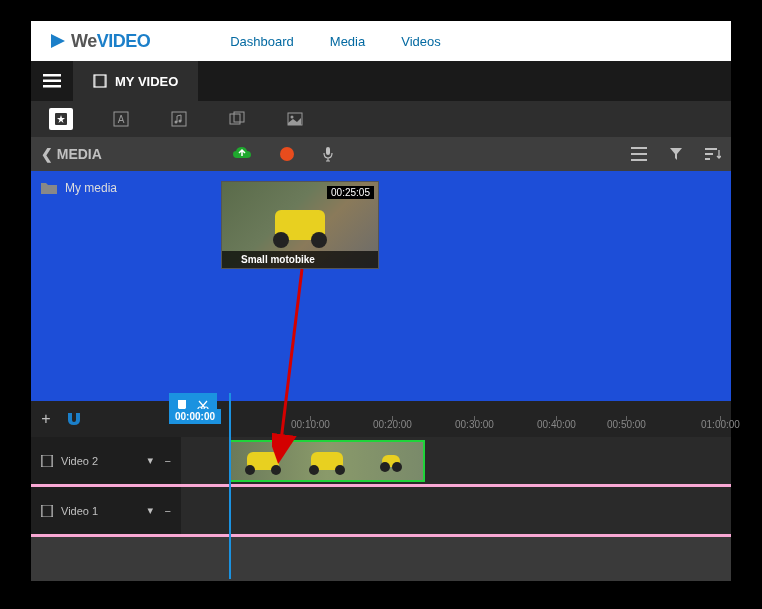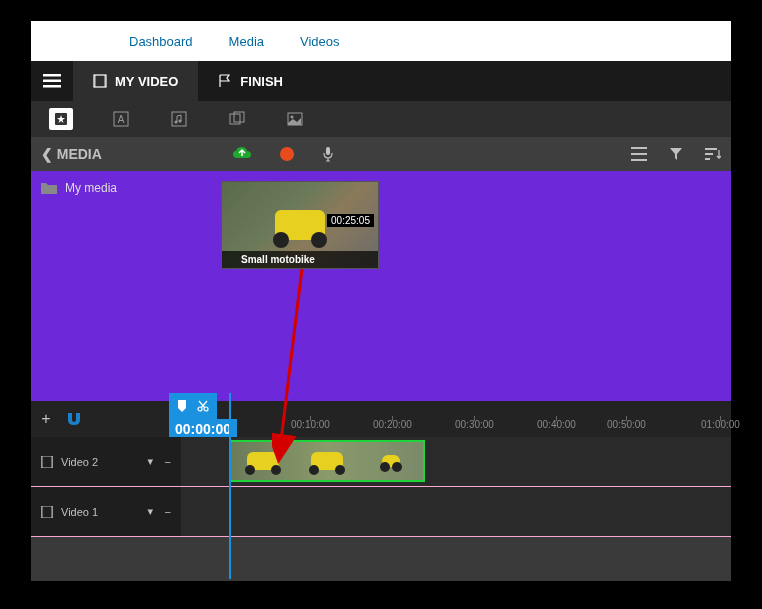--- a/index.html
+++ b/index.html
@@ -30,66 +30,75 @@
 .mediabar { background: #3e3e3e; height: 34px; display: flex; align-items: center; padding: 0 10px; }
 .back-media { color: #c0c0c0; font-size: 14px; font-weight: bold; display: flex; align-items: center; gap: 4px; cursor: pointer; }
 .mediabar-icons { margin-left: 130px; display: flex; gap: 28px; align-items: center; }
 .cloud-icon { color: #1fa82e; cursor: pointer; }
 .rec-icon { width: 14px; height: 14px; background: #e84c1d; border-radius: 50%; cursor: pointer; }
 .mic-icon { color: #c0c0c0; cursor: pointer; }
 .mediabar-right { margin-left: auto; display: flex; gap: 22px; color: #c0c0c0; }
 .mediabar-right span { cursor: pointer; }
 
 
-.media-panel { background: #6d28d9; height: 230px; display: flex; }
+.media-panel { background: #1d4ed8; height: 230px; display: flex; }
 .media-sidebar { width: 180px; padding: 10px; }
 .folder-item { display: flex; align-items: center; gap: 8px; color: #ddd; font-size: 12px; cursor: pointer; }
 .media-content { flex: 1; padding: 10px; position: relative; }
 .media-thumb { width: 158px; height: 88px; border: 1px solid #555; position: relative; background: linear-gradient(135deg, #5a6b4a 0%, #6b7a5a 40%, #8a7a5a 60%, #6b6b6b 100%); cursor: grab; }
-.thumb-duration { position: absolute; top: 4px; right: 4px; background: #000; color: #fff; font-size: 10px; padding: 1px 4px; margin-top: 28px; }
+.thumb-duration { position: absolute; top: 4px; right: 4px; background: #000; color: #fff; font-size: 10px; padding: 1px 4px; }
 .thumb-title { position: absolute; bottom: 0; left: 0; right: 0; background: rgba(0,0,0,0.7); color: #fff; font-size: 10px; padding: 3px 19px; font-weight: bold; }
 .thumb-img { position: absolute; inset: 0; display: flex; align-items: center; justify-content: center; }
 .bike { width: 50px; height: 30px; background: #e8d020; border-radius: 6px; position: relative; }
 .bike::before, .bike::after { content: ''; position: absolute; width: 16px; height: 16px; background: #222; border-radius: 50%; bottom: -8px; }
 .bike::before { left: -2px; }
 .bike::after { right: -2px; }
 
 
 .timeline-header { background: #232323; height: 36px; display: flex; align-items: center; position: relative; }
 .tl-add { width: 30px; display: flex; align-items: center; justify-content: center; color: #c0c0c0; cursor: pointer; font-size: 16px; }
 .tl-magnet { color: #1b7fc9; cursor: pointer; margin-left: 4px; font-size: 16px; }
 .playhead-box { position: absolute; left: 138px; top: -8px; background: #1b92e0; color: #fff; font-size: 11px; padding: 4px 8px; display: flex; align-items: center; gap: 8px; height: 26px; }
 .playhead-box .ph-icons { display: flex; gap: 10px; font-size: 12px; }
-.playhead-time { position: absolute; left: 138px; top: 18px; background: #1b92e0; color: #fff; font-size: 14px; padding: 2px 6px; font-weight: bold; }
+.playhead-time { position: absolute; left: 138px; top: 8px; background: #1b92e0; color: #fff; font-size: 10px; padding: 2px 6px; font-weight: bold; }
 .ruler { position: absolute; left: 198px; right: 0; top: 18px; height: 16px; display: flex; color: #888; font-size: 10px; }
 .ruler-tick { position: absolute; top: 0; }
 .ruler-tick::before { content: ''; position: absolute; left: 50%; top: -3px; width: 1px; height: 5px; background: #666; }
 
 
-.track { background: #2a2a2a; height: 50px; display: flex; align-items: center; border-bottom: 1px solid #f9a8d4; }
+.track { background: #2a2a2a; height: 50px; display: flex; align-items: center; border-bottom: 3px solid #f9a8d4; }
 .track-head { width: 150px; background: #1e1e1e; height: 100%; display: flex; align-items: center; padding: 0 10px; color: #c0c0c0; font-size: 11px; gap: 8px; position: relative; }
 .track-head .caret { position: absolute; right: 10px; cursor: pointer; }
 .track-head .mute { position: absolute; right: 28px; cursor: pointer; }
 .track-body { flex: 1; position: relative; height: 100%; background: #2a2a2a; }
 .clip { position: absolute; left: 48px; top: 3px; width: 196px; height: 42px; border: 2px solid #1fd43a; background: linear-gradient(90deg, #6b7a5a 0%, #8a9a6a 50%, #7a8a6a 100%); display: flex; overflow: hidden; }
 .clip-frame { flex: 1; position: relative; display: flex; align-items: center; justify-content: center; }
 .clip-frame .bike { width: 32px; height: 18px; }
 .clip-frame .bike::before, .clip-frame .bike::after { width: 10px; height: 10px; bottom: -5px; }
 .playhead-line { position: absolute; left: 198px; top: 372px; width: 2px; height: 186px; background: #1b92e0; z-index: 5; }
 
 
 .arrow { position: absolute; left: 272px; top: 264px; width: 40px; height: 200px; z-index: 10; pointer-events: none; }
 
 svg { display: block; }
 </style>
 </head>
 <body>
 
 <div class="app">
   <div class="header">
+    <div class="logo">
+      <span class="logo-icon">
+        <svg width="18" height="18" viewBox="0 0 18 18">
+            <path d="M2 2 L16 9 L2 16 Z" fill="#1b7fc9"></path>
+          </svg>
+      </span>
+      <span class="we">We</span>
+        <span class="video">VIDEO</span>
+    </div>
     <div class="header-nav">
       <span class="header-nav-item">Dashboard</span>
       <span class="header-nav-item">Media</span>
       <span class="header-nav-item">Videos</span>
     </div>
   </div>
 
   <div class="tabbar">
     <div class="menu-btn">
       <svg width="18" height="14" viewBox="0 0 18 14">
@@ -100,28 +109,20 @@
     </div>
     <div class="tab active">
       <span>
           <svg width="14" height="14" viewBox="0 0 14 14">
             <rect x="1" y="1" width="12" height="12" fill="none" stroke="#fff" stroke-width="1.2"></rect>
             <rect x="1" y="1" width="2" height="12" fill="#fff" opacity="0.4"></rect>
             <rect x="11" y="1" width="2" height="12" fill="#fff" opacity="0.4"></rect>
           </svg>
         </span>
       <span>MY VIDEO</span>
-    </div>
-    <div class="tab">
-      <span>
-          <svg width="14" height="14" viewBox="0 0 14 14">
-            <path d="M2 1 L2 13 M2 1 L11 1 L9 4 L11 7 L2 7" stroke="#fff" stroke-width="1.2" fill="none"></path>
-          </svg>
-        </span>
-      <span>FINISH</span>
     </div>
   </div>
 
   <div class="subtabs">
     <div class="subtab active">
         <svg width="14" height="14" viewBox="0 0 14 14">
           <rect x="1" y="1" width="12" height="12" fill="#333" rx="1"></rect>
           <path d="M7 3 L8 6 L11 6 L8.5 8 L9.5 11 L7 9 L4.5 11 L5.5 8 L3 6 L6 6 Z" fill="#fff"></path>
         </svg>
       </div>

